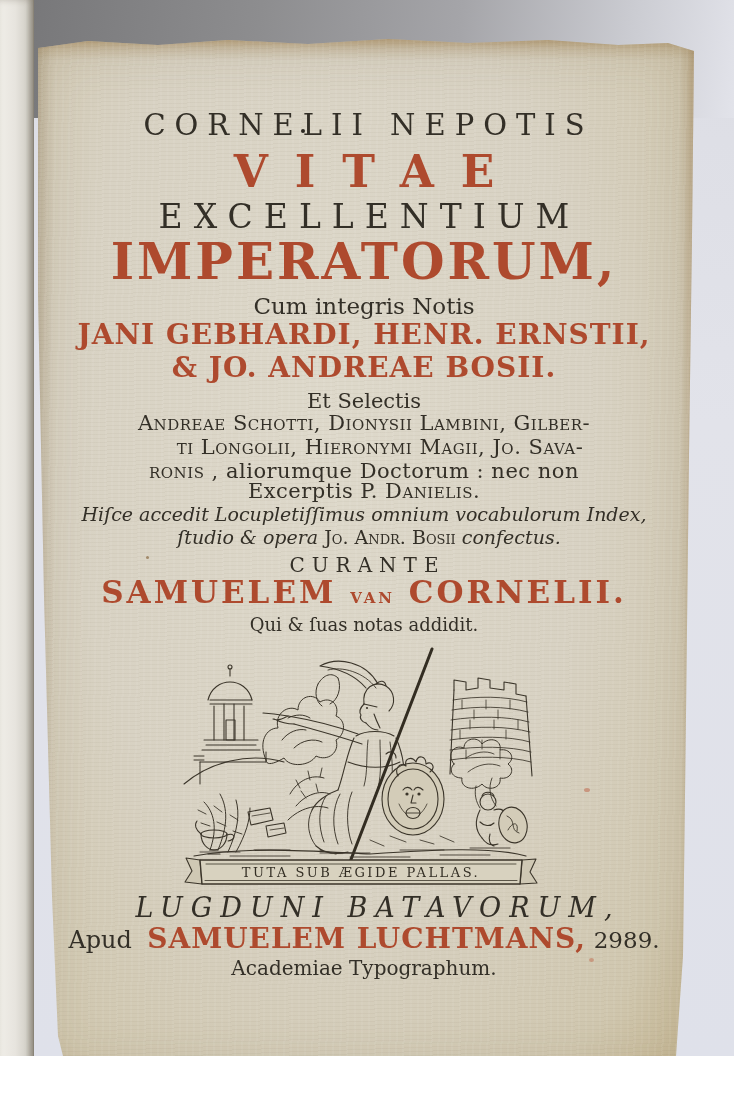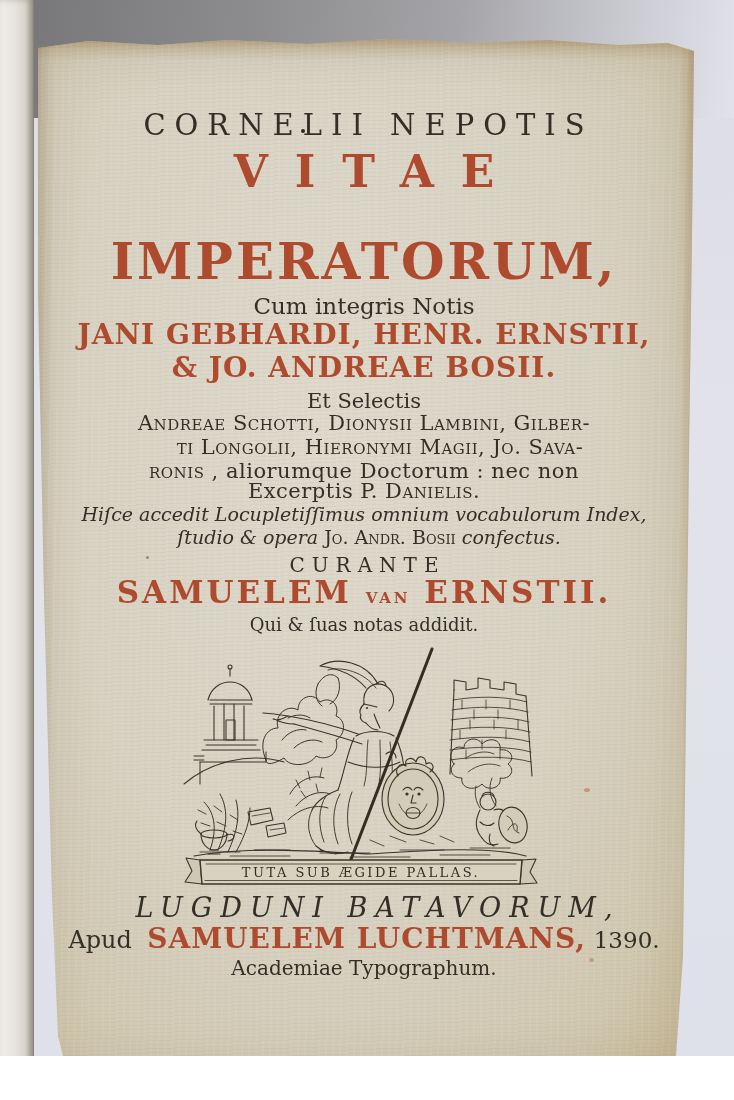--- a/index.html
+++ b/index.html
@@ -87,36 +87,37 @@
     <div class="tone-bottom"></div>
     <div class="texture"></div>
 
     <div class="speck" style="top:93px;left:273px;width:4px;height:4px;background:#2c2822;"></div>
     <div class="speck" style="top:520px;left:118px;width:3px;height:3px;background:#8a6b45;opacity:.7;"></div>
     <div class="speck" style="top:752px;left:556px;width:6px;height:4px;background:#c06a4e;opacity:.55;"></div>
     <div class="speck" style="top:922px;left:561px;width:5px;height:4px;background:#c06a4e;opacity:.5;"></div>
 
     <div class="tl l-author">CORNELII NEPOTIS</div>
     <div class="tl l-vitae red">VITAE</div>
+    <div class="tl l-excel">EXCELLENTIUM</div>
     <div class="tl l-imper red">IMPERATORUM,</div>
     <div class="tl l-cum">Cum integris Notis</div>
     <div class="tl l-ed1 red">JANI GEBHARDI, HENR. ERNSTII,</div>
     <div class="tl l-ed2 red">&amp; JO. ANDREAE BOSII.</div>
     <div class="tl l-etsel">Et Selectis</div>
 
     <div class="tl l-sel l-sel1 sc">Andreae Schotti, Dionysii Lambini, Gilber-</div>
     <div class="tl l-sel l-sel2 sc">ti Longolii, Hieronymi Magii, Jo. Sava-</div>
     <div class="tl l-sel l-sel3"><span class="sc">ronis ,</span><span> aliorumque Doctorum : nec non</span></div>
     <div class="tl l-sel l-sel4"><span>Excerptis P. </span><span class="sc">Danielis.</span></div>
 
     <div class="tl l-idx l-idx1 it">Hiſce accedit Locupletiſſimus omnium vocabulorum Index,</div>
     <div class="tl l-idx l-idx2"><span class="it">ſtudio &amp; opera </span><span class="sc">Jo. Andr. Bosii</span><span class="it"> confectus.</span></div>
 
     <div class="tl l-curante">CURANTE</div>
-    <div class="tl l-editor red"><span>SAMUELEM</span>&nbsp;<span class="van sc">van</span>&nbsp;<span>ERNSTII.</span></div>
+    <div class="tl l-editor red"><span>SAMUELEM</span>&nbsp;<span class="van sc">van</span>&nbsp;<span>CORNELII.</span></div>
     <div class="tl l-note">Qui &amp; ſuas notas addidit.</div>
 
     <svg class="vignette" viewBox="0 0 388 250">
       <g stroke="#3b352a" fill="none" stroke-width="1.1" stroke-linecap="round" stroke-linejoin="round">
 
         <g>
           <path d="M14,140 C40,118 78,108 114,118"></path>
           <path d="M30,118 L30,140 M30,118 L96,118 M96,118 L96,108" stroke-width="1"></path>
           <path d="M34,96 H88 M36,101 H86 M32,106 H90"></path>
           <path d="M44,62 V96 M54,60 V96 M64,60 V96 M74,62 V96"></path>
@@ -220,16 +221,16 @@
         <g>
           <path d="M30,216 L16,214 L22,227 L15,238 L32,240 Z M352,216 L366,215 L360,228 L367,239 L350,240 Z" fill="#cfc8b4"></path>
           <path d="M30,216 L352,216 L350,240 L32,240 Z" fill="#d8d2bf" stroke-width="1.4"></path>
           <path d="M36,220 L346,220 M35,236.5 L347,236.5" stroke-width=".8"></path>
         </g>
       </g>
       <text x="191" y="232.5" text-anchor="middle" font-size="13" letter-spacing="2.5" fill="#332e24">TUTA SUB ÆGIDE PALLAS.</text>
     </svg>
 
     <div class="tl l-place">LUGDUNI BATAVORUM,</div>
-    <div class="tl l-apud"><span>Apud</span>&nbsp;&nbsp;<span class="pub red">SAMUELEM LUCHTMANS,</span>&nbsp;<span class="year">1390.</span></div>
+    <div class="tl l-apud"><span>Apud</span>&nbsp;&nbsp;<span class="pub red">SAMUELEM LUCHTMANS,</span>&nbsp;<span class="year">2989.</span></div>
     <div class="tl l-role">Academiae Typographum.</div>
   </div>
 </div>
 
 </body></html>

